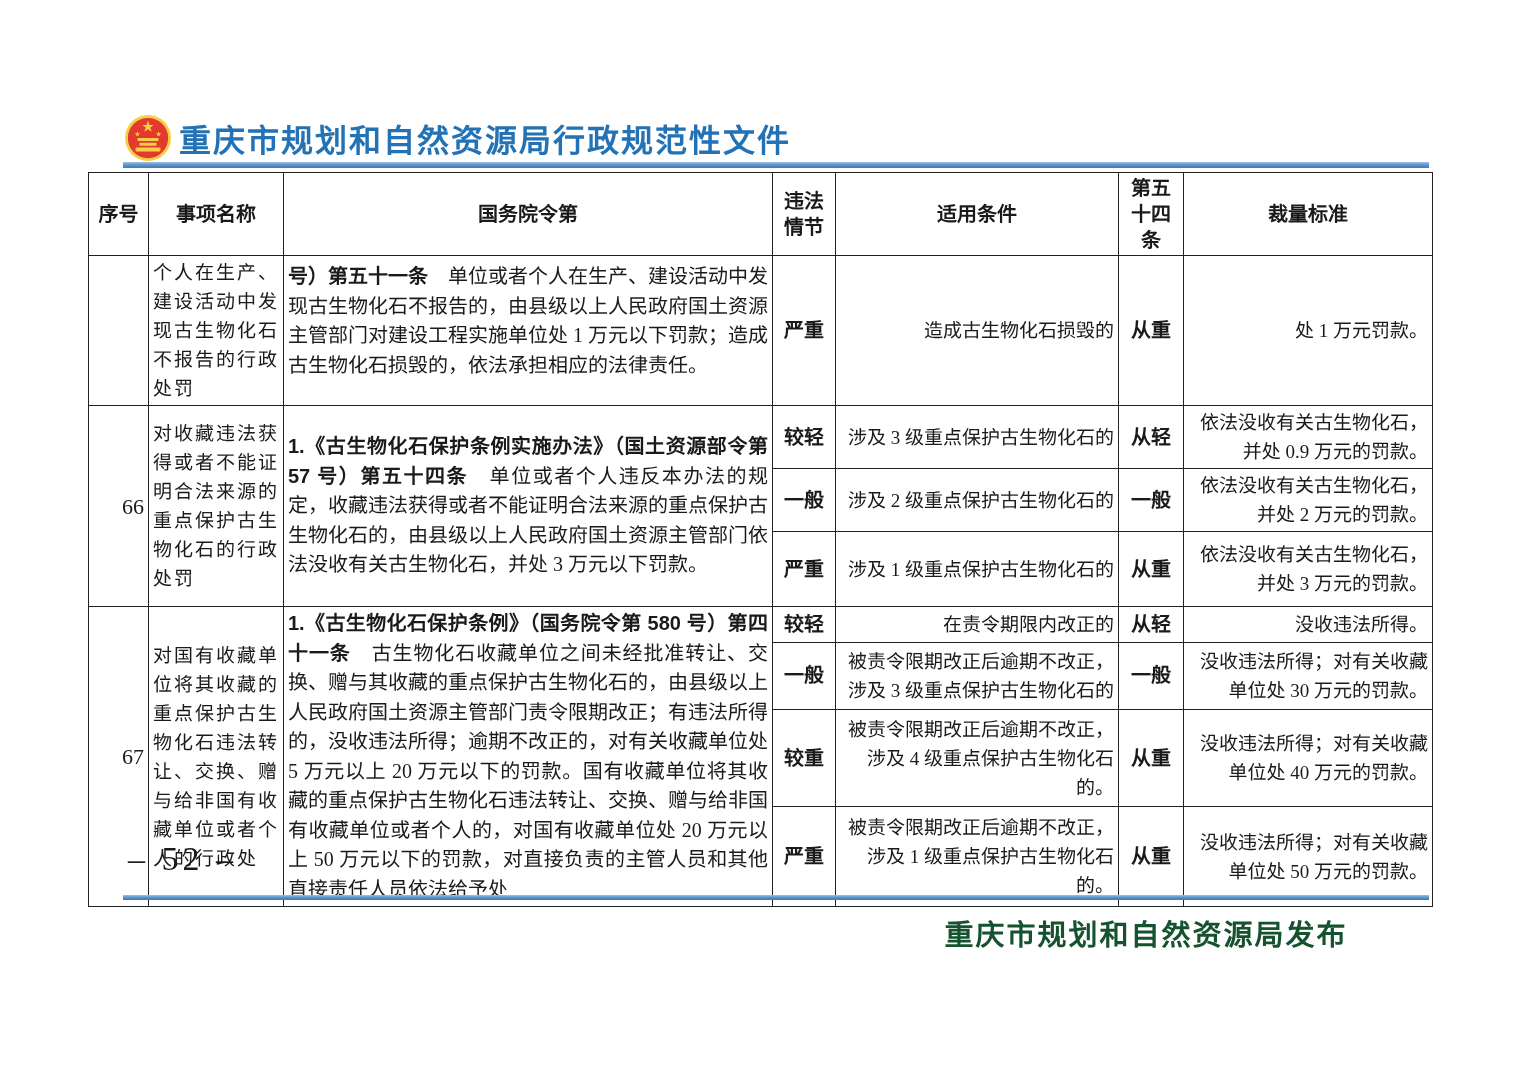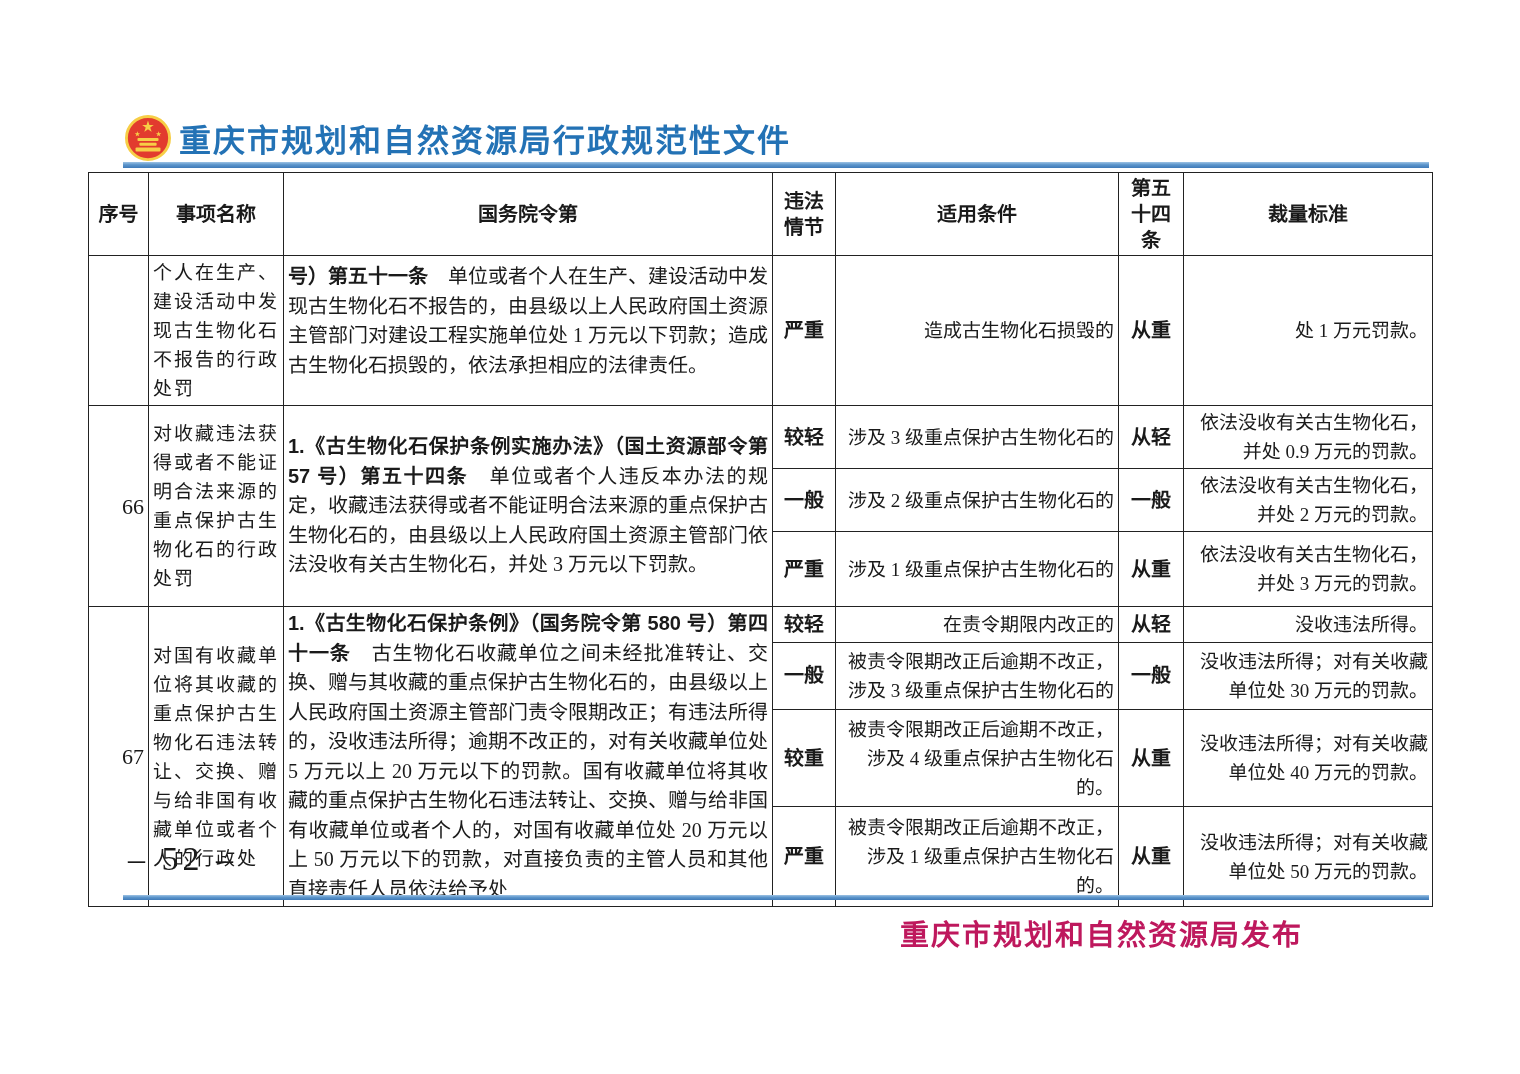--- a/index.html
+++ b/index.html
@@ -101,26 +101,26 @@
   td.c-cond { padding: 3px 6px 3px 13px; text-align: right; font-size: 19px; line-height: 29px; margin-left: 37px; }
   td.c-std  { padding: 3px 6px 3px 12px; text-align: right; font-size: 19px; line-height: 29px; }
 
   
   .page-number {
     position: absolute; left: 128px; top: 840px;
     font-size: 34px; letter-spacing: 4px;
   }
   .publisher {
     position: absolute; left: 900px; top: 911px; width: 492px;
-    text-align: left;
+    text-align: center;
     font-family: Liberation Mono, monospace;
     font-weight: 700;
     font-size: 29px;
     letter-spacing: 2px;
-    color: #be185d;
+    color: #14532d;
     white-space: nowrap;
   }
 </style>
 </head>
 <body>
 
 <div class="page">
 
   <div class="brand">
     <span class="emblem">

